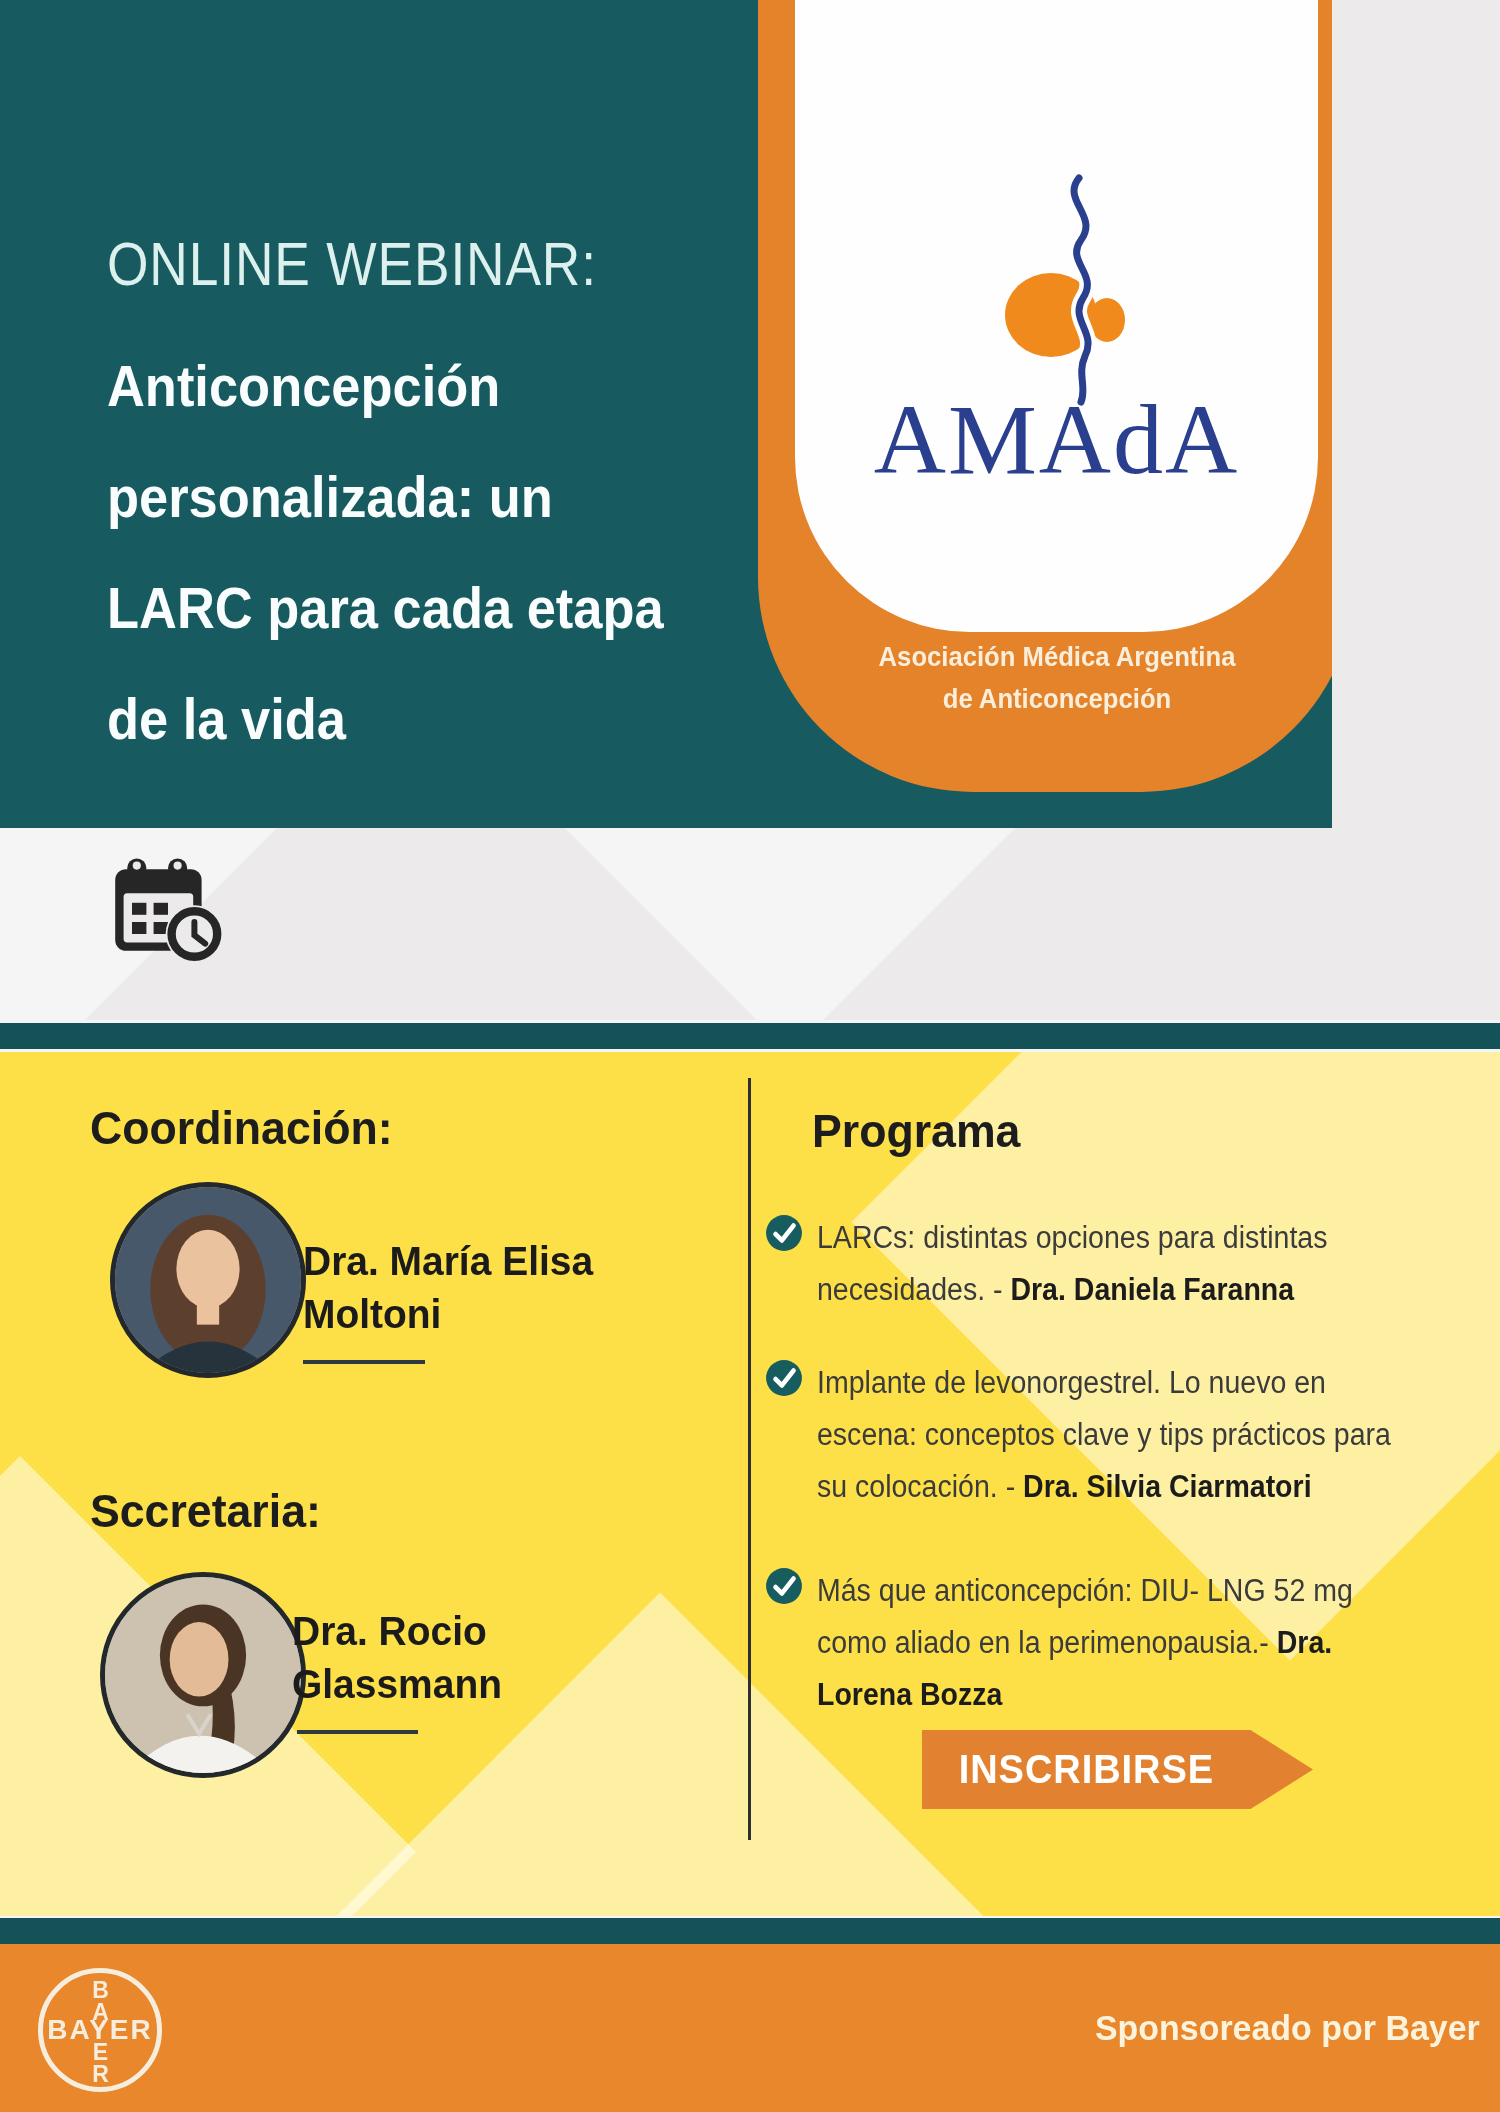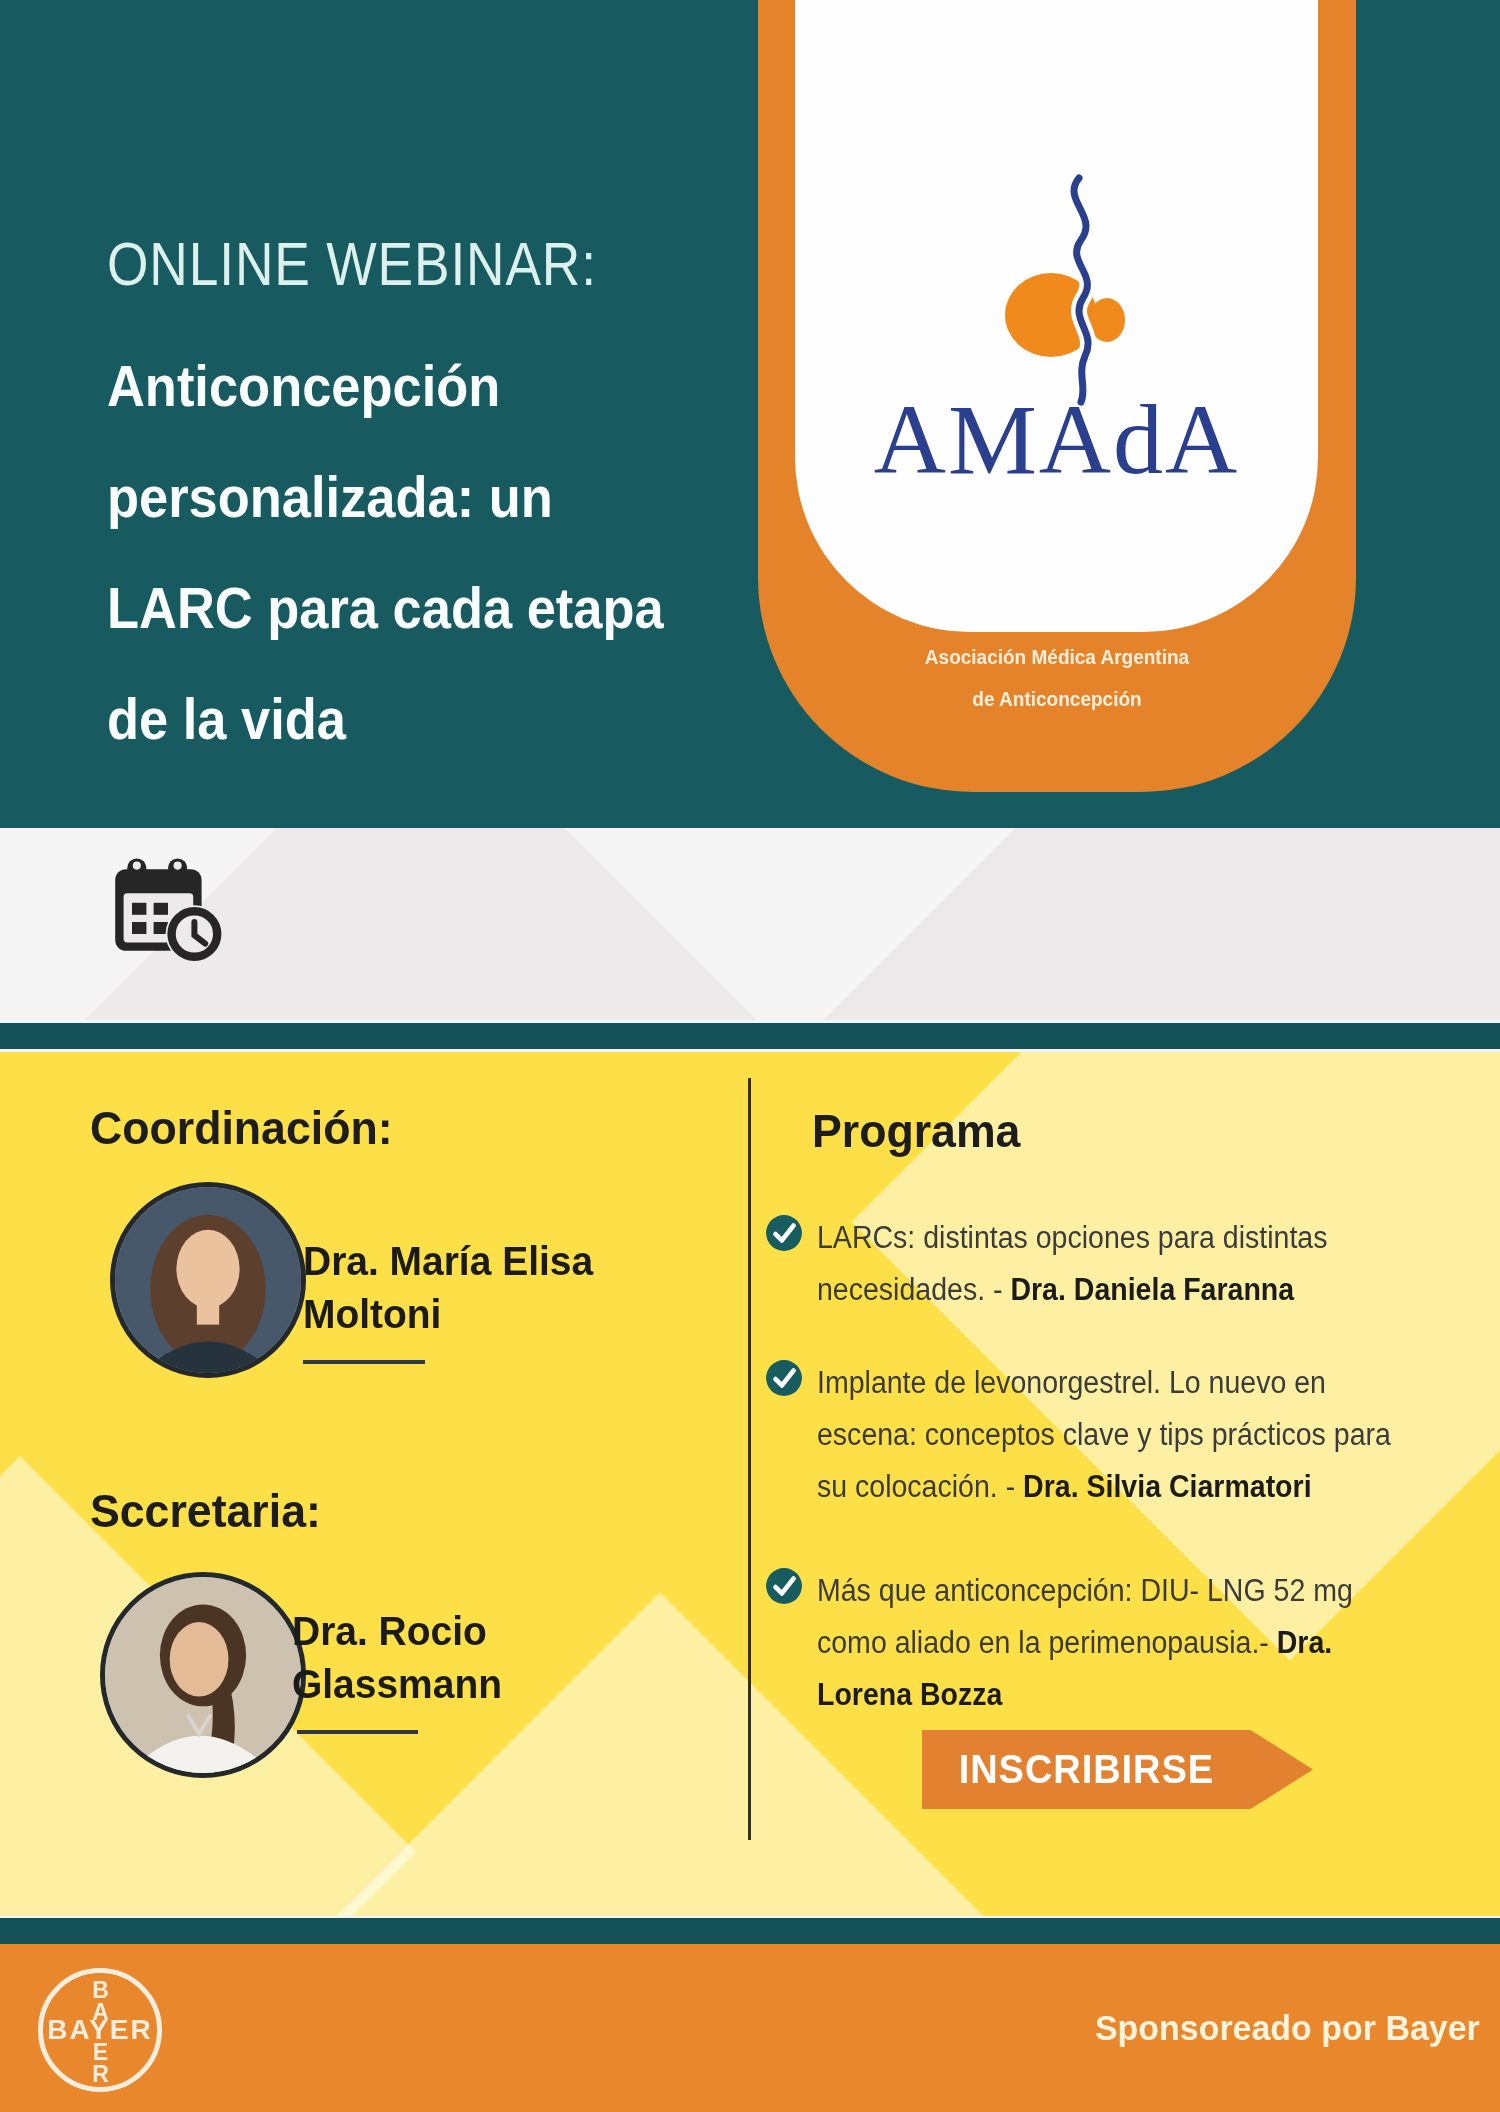--- a/index.html
+++ b/index.html
@@ -1,38 +1,38 @@
 <!DOCTYPE html>
 <html><head>
 <meta charset="utf-8">
 <style>
   * { margin:0; padding:0; box-sizing:border-box; }
   body { font-family:"Liberation Sans","DejaVu Sans",sans-serif; background:#fff; }
   .poster { position:relative; width:1500px; height:2112px; overflow:hidden; background:#ECEAEA; }
 
   
-  .hero { position:absolute; left:0; top:0; width:1500px; height:828px; background:#175A5F; overflow:hidden; }
+  .hero { position:absolute; left:0; top:0; width:1332px; height:828px; background:#175A5F; overflow:hidden; }
   .hero-text { position:absolute; left:107px; top:228px; width:640px; }
   .kicker { display:inline-block; font-size:62px; font-weight:400; letter-spacing:1px;
             color:#DCF1EE; transform:scaleX(.86); transform-origin:0 50%; white-space:nowrap; }
   .hero-title { margin-top:32px; }
   .hero-title .tline { display:block; font-size:57px; font-weight:700; color:#FAFDFD;
             line-height:111px; transform:scaleX(.92); transform-origin:0 50%; white-space:nowrap; }
 
   
   .arch { position:absolute; left:758px; top:0; width:598px; height:792px; background:#E5832B;
           border-radius:0 0 215px 215px; }
   .arch-white { position:absolute; left:37px; top:0; width:523px; height:632px; background:#FEFEFE;
           border-radius:0 0 175px 175px; }
   .logo-mark { position:absolute; left:196px; top:170px; width:150px; height:240px; }
   .amada-word { position:absolute; left:0; right:0; top:382px; text-align:center;
           font-family:"Liberation Serif","DejaVu Serif",serif; font-size:100px; font-weight:400;
           color:#2B3F8F; letter-spacing:2px; }
   .arch-caption { position:absolute; left:0; right:0; top:636px; text-align:center;
-          color:#FBEFDC; font-size:20px; font-weight:700; line-height:42px; }
+          color:#FBEFDC; font-size:27px; font-weight:700; line-height:42px; }
   .arch-caption .cl { display:block; transform:scaleX(.95); }
 
   
   .info-band { position:absolute; left:0; top:828px; width:1500px; height:192px; background:#ECEAEA; overflow:hidden; }
   .info-group { position:absolute; display:flex; align-items:center; gap:26px; }
   .ig-date { left:108px; top:22px; }
   .ig-zoom { left:812px; top:28px; }
   .info-icon { width:120px; height:120px; flex:0 0 auto; }
   .info-lines { display:flex; flex-direction:column; }
   .info-line { display:inline-block; font-size:46px; color:#3A3A3A; line-height:56px;

